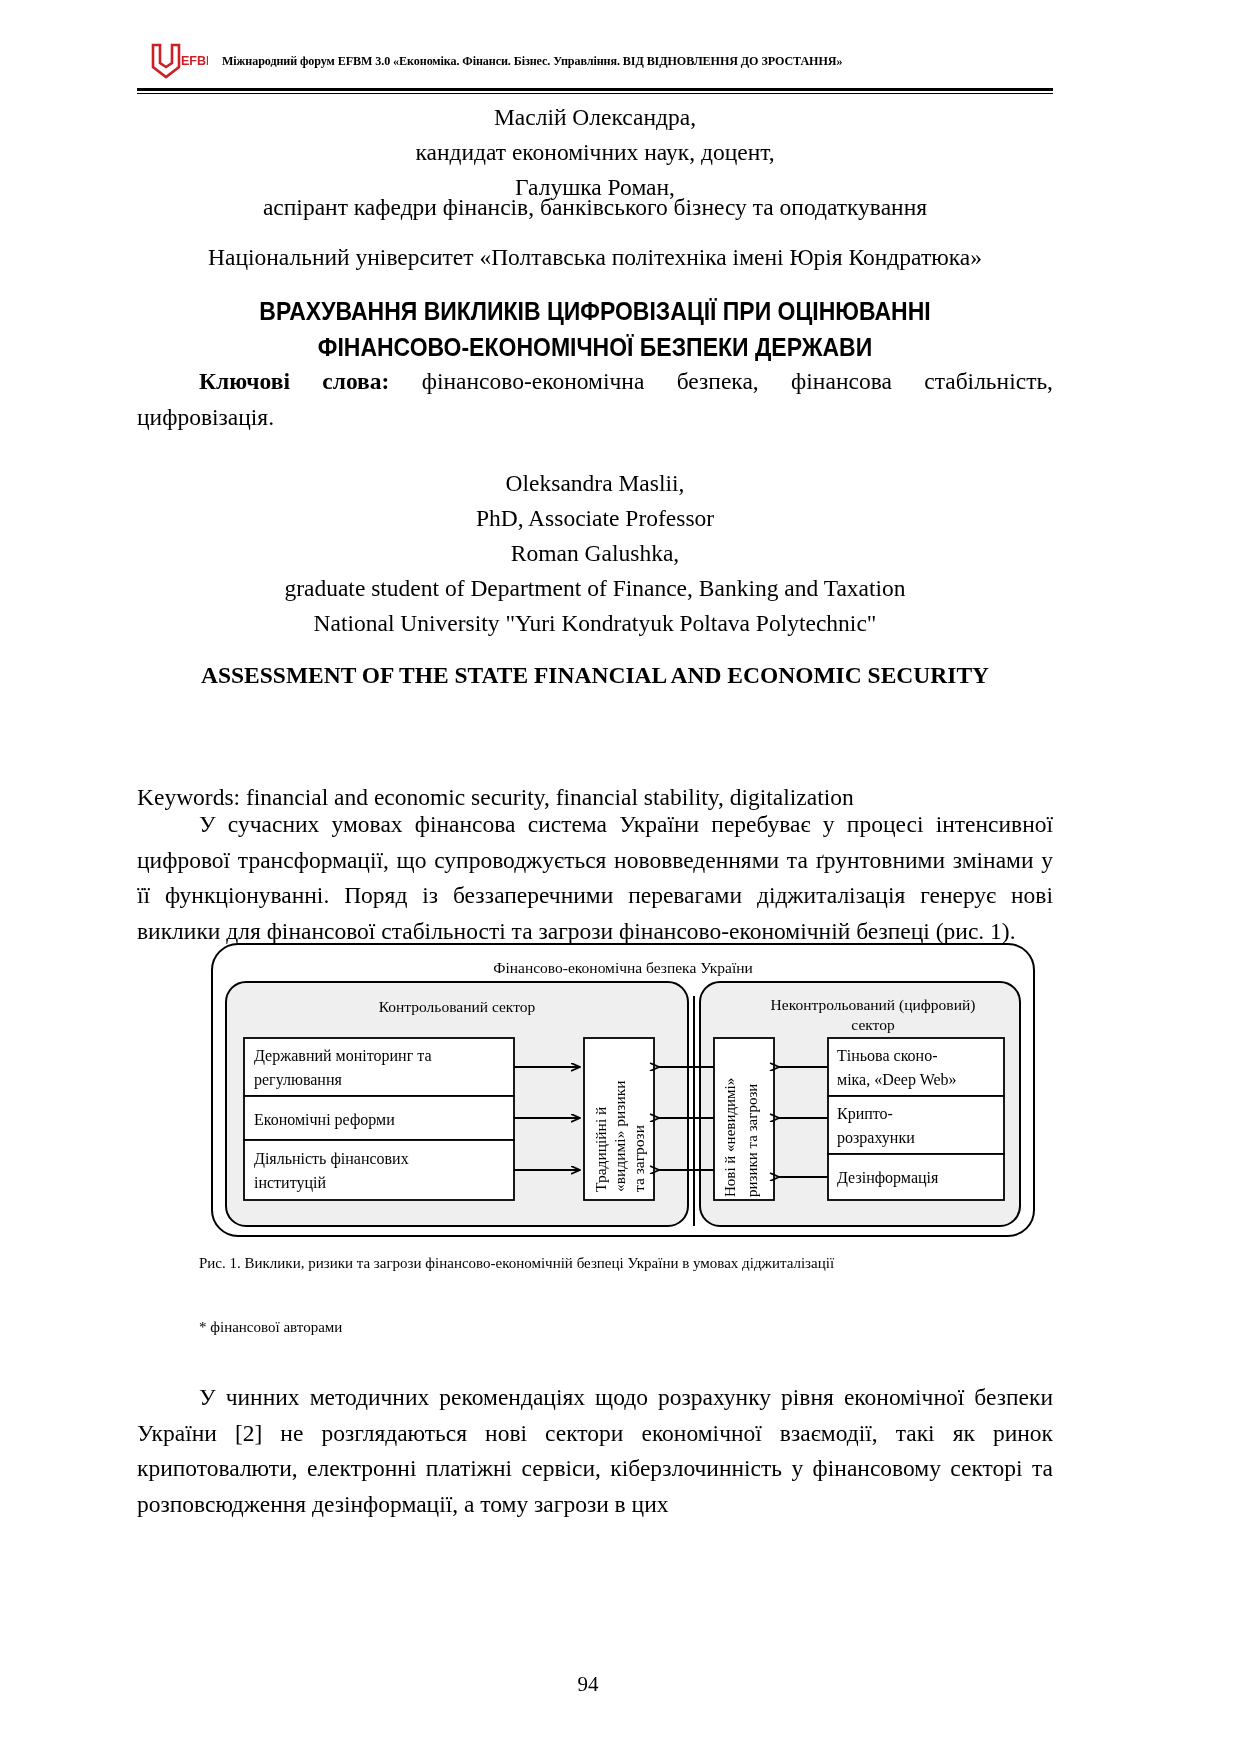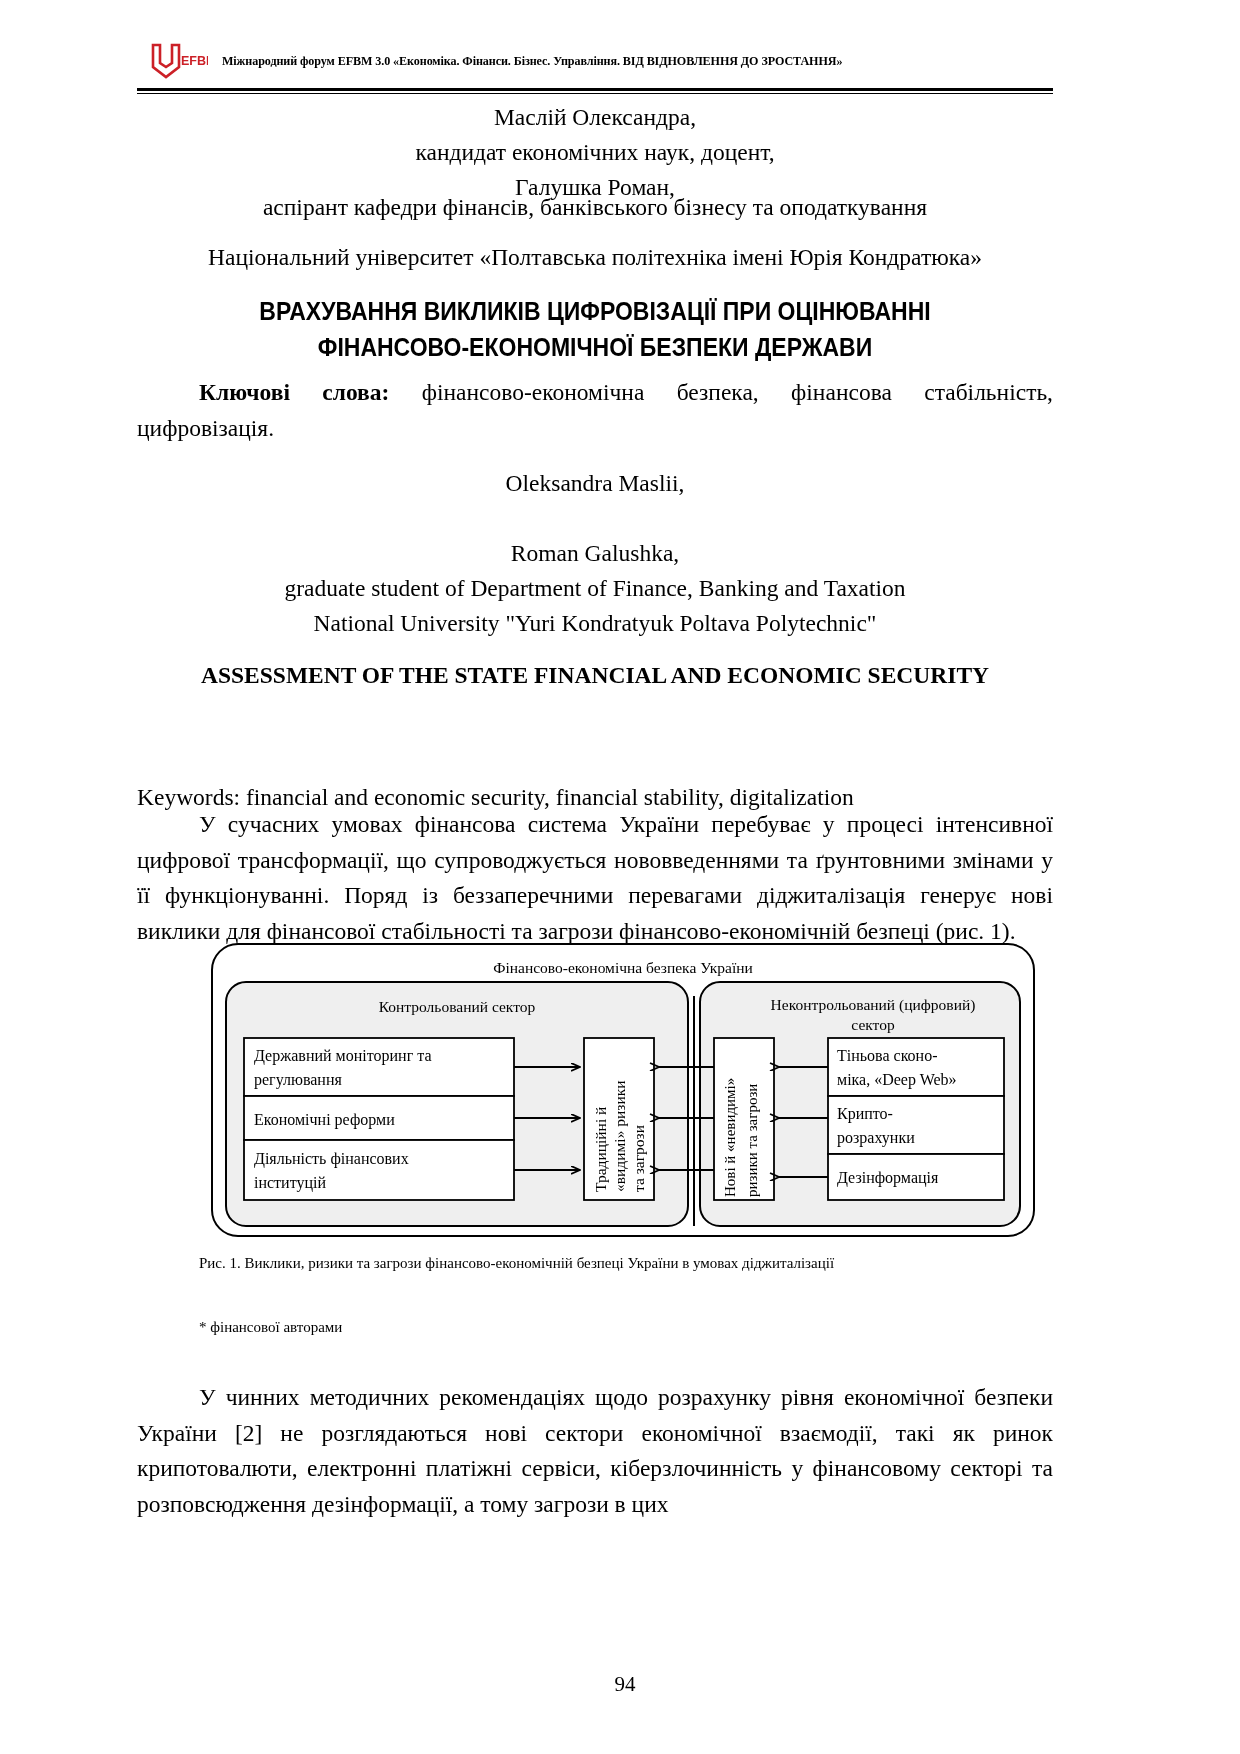--- a/index.html
+++ b/index.html
@@ -128,21 +128,20 @@
   .caption .ind { display: inline-block; width: 62px; }
 
   
   .folio {
     position: absolute;
     left: 0;
     top: 1672px;
     width: 1176px;
     text-align: center;
     font-size: 21px;
-    padding-left: 37px;
   }
 </style>
 </head>
 <body>
 
 <div class="page">
 
   <div class="header">
     <div class="logo">
       <svg width="58" height="40" viewBox="0 0 58 40" xmlns="http://www.w3.org/2000/svg">
@@ -172,26 +171,29 @@
   </div>
   <div class="block rt" style="top:240px">
     <div class="ln">Національний університет «Полтавська політехніка імені Юрія Кондратюка»</div>
   </div>
 
   <div class="block" style="top:293px">
     <div class="title title-ua">ВРАХУВАННЯ ВИКЛИКІВ ЦИФРОВІЗАЦІЇ ПРИ ОЦІНЮВАННІ</div>
     <div class="title title-ua">ФІНАНСОВО-ЕКОНОМІЧНОЇ БЕЗПЕКИ ДЕРЖАВИ</div>
   </div>
 
-  <div class="block" style="top:375px">
+  <div class="block" style="top:364px">
     <div class="para"><span class="ind"></span><span class="kw-lead">Ключові слова:</span><span> фінансово-економічна безпека, фінансова стабільність, цифровізація.</span></div>
   </div>
 
   <div class="block rt" style="top:466px">
     <div class="ln"><span class="b">Oleksandra Maslii</span><span>,</span></div>
+  </div>
+  <div class="block rt" style="top:501px">
+    <div class="ln">PhD, Associate Professor</div>
   </div>
   <div class="block rt" style="top:536px">
     <div class="ln"><span class="b">Roman Galushka</span><span>,</span></div>
   </div>
   <div class="block rt" style="top:571px">
     <div class="ln">graduate student of Department of Finance, Banking and Taxation</div>
   </div>
   <div class="block rt" style="top:606px">
     <div class="ln">National University "Yuri Kondratyuk Poltava Polytechnic"</div>
   </div>

